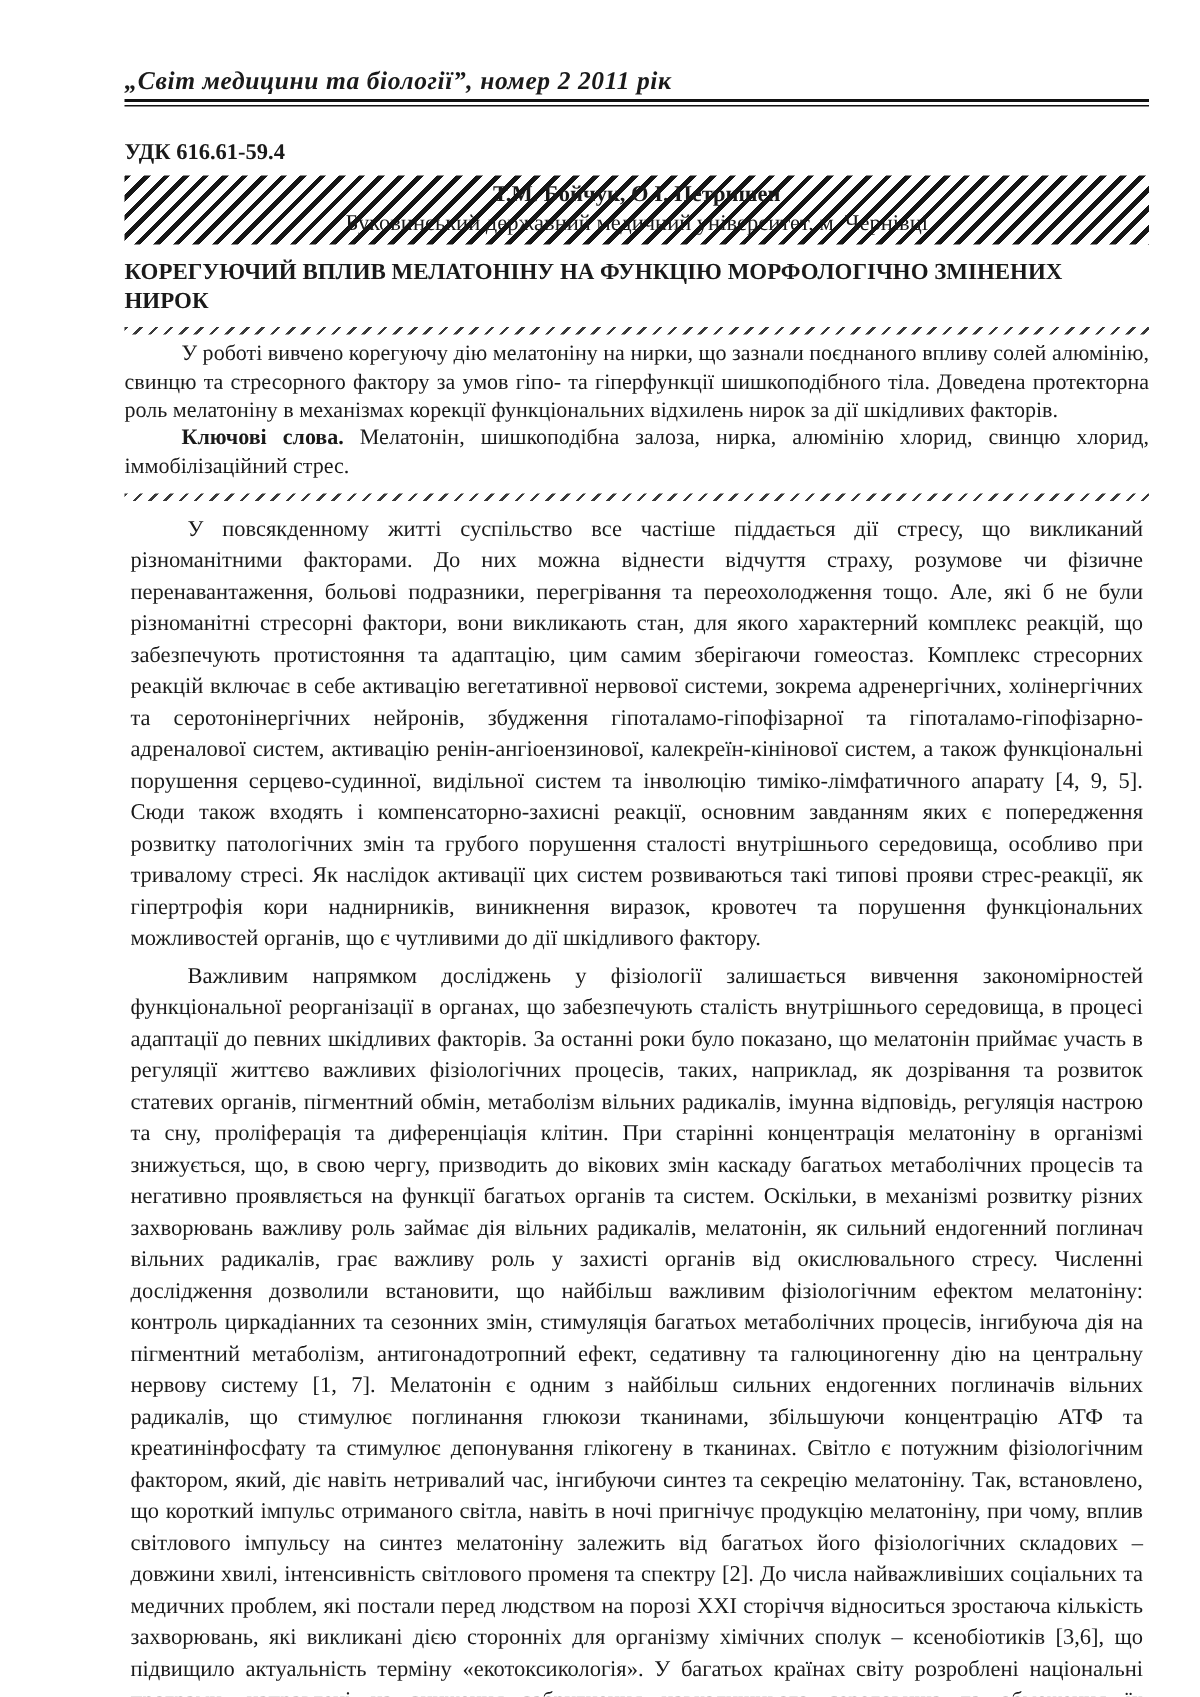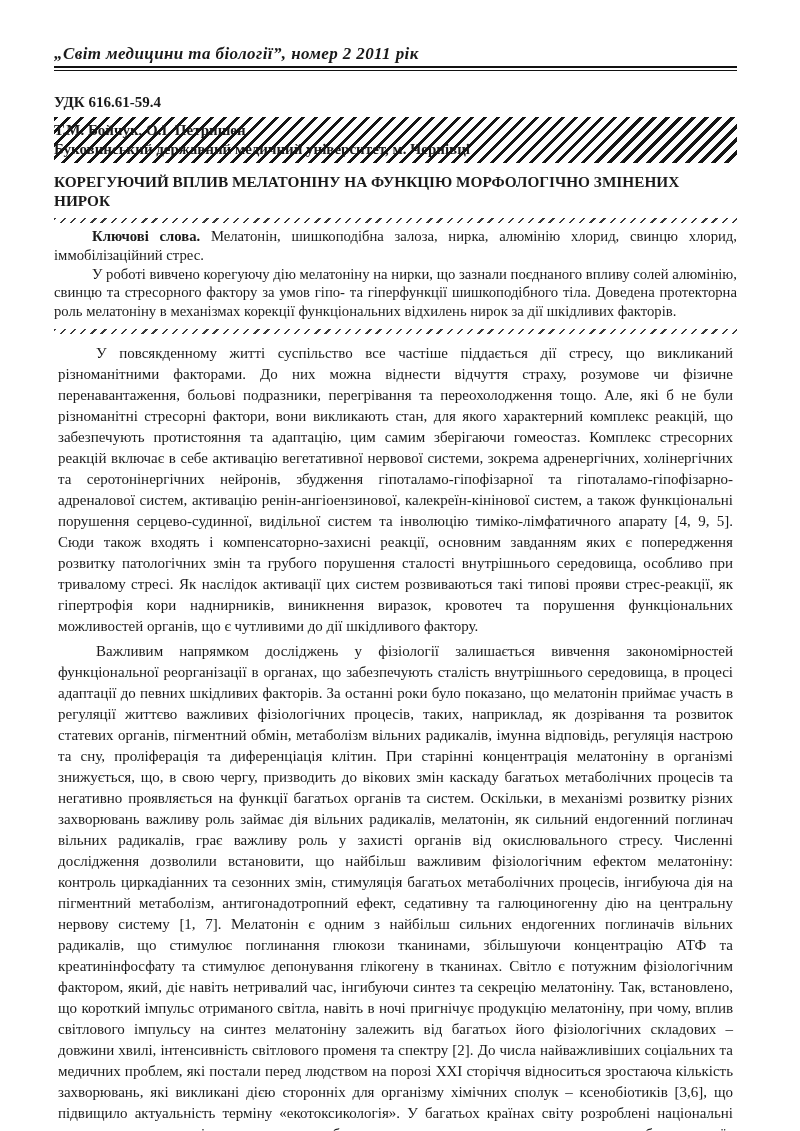--- a/index.html
+++ b/index.html
@@ -11,21 +11,21 @@
     width: 800px;
     height: 1131px;
     font-family: "Liberation Serif", "DejaVu Serif", serif;
     color: #1a1a1a;
     overflow: hidden;
   }
   .page {
     box-sizing: border-box;
     width: 800px;
     height: 906px;
-    padding: 44px 32px 0 54px;
+    padding: 44px 32px 0 83px;
   }
   .content {
     width: 683px;
   }
   
   .journal-head {
     font-size: 17px;
     font-weight: bold;
     font-style: italic;
     line-height: 20px;
@@ -41,33 +41,33 @@
   .udk {
     margin-top: 22px;
     font-size: 15px;
     font-weight: bold;
     line-height: 18px;
   }
   
   .redacted-band {
     margin-top: 6px;
     padding: 3px 0 4px 0;
-    text-align: left;
+    text-align: center;
     background: repeating-linear-gradient(135deg,
         #161616 0px, #161616 3.2px,
         #ffffff 3.2px, #ffffff 9.2px);
   }
   .redacted-band .authors {
     font-size: 15px;
     font-weight: bold;
     line-height: 20px;
   }
   .redacted-band .affiliation {
     font-size: 15px;
-    font-weight: bold;
+    font-weight: normal;
     line-height: 19px;
   }
   
   .article-title {
     margin: 9px 0 0 0;
     font-size: 15.3px;
     font-weight: bold;
     text-align: left;
     line-height: 19px;
   }
@@ -117,22 +117,22 @@
     <div class="redacted-band">
       <div class="authors">Т.М. Бойчук, О.І. Петришен</div>
       <div class="affiliation">Буковинський державний медичний університет, м. Чернівці</div>
     </div>
 
     <h1 class="article-title">КОРЕГУЮЧИЙ ВПЛИВ МЕЛАТОНІНУ НА ФУНКЦІЮ МОРФОЛОГІЧНО ЗМІНЕНИХ НИРОК</h1>
 
     <div class="dotted-rule"></div>
 
     <section class="abstract">
+      <p class="para">У роботі вивчено корегуючу дію мелатоніну на нирки, що зазнали поєднаного впливу солей алюмінію, свинцю та стресорного фактору за умов гіпо- та гіперфункції шишкоподібного тіла. Доведена протекторна роль мелатоніну в механізмах корекції функціональних відхилень нирок за дії шкідливих факторів.</p>
       <p class="para"><span class="bold">Ключові слова.</span><span> Мелатонін, шишкоподібна залоза, нирка, алюмінію хлорид, свинцю хлорид, іммобілізаційний стрес.</span></p>
-      <p class="para">У роботі вивчено корегуючу дію мелатоніну на нирки, що зазнали поєднаного впливу солей алюмінію, свинцю та стресорного фактору за умов гіпо- та гіперфункції шишкоподібного тіла. Доведена протекторна роль мелатоніну в механізмах корекції функціональних відхилень нирок за дії шкідливих факторів.</p>
     </section>
 
     <div class="dotted-rule"></div>
 
     <main class="body-text">
       <p class="para"><span class="bold"></span><span>У повсякденному житті суспільство все частіше піддається дії стресу, що викликаний різноманітними факторами. До них можна віднести відчуття страху, розумове чи фізичне перенавантаження, больові подразники, перегрівання та переохолодження тощо. Але, які б не були різноманітні стресорні фактори, вони викликають стан, для якого характерний комплекс реакцій, що забезпечують протистояння та адаптацію, цим самим зберігаючи гомеостаз. Комплекс стресорних реакцій включає в себе активацію вегетативної нервової системи, зокрема адренергічних, холінергічних та серотонінергічних нейронів, збудження гіпоталамо-гіпофізарної та гіпоталамо-гіпофізарно-адреналової систем, активацію ренін-ангіоензинової, калекреїн-кінінової систем, а також функціональні порушення серцево-судинної, видільної систем та інволюцію тиміко-лімфатичного апарату [4, 9, 5]. Сюди також входять і компенсаторно-захисні реакції, основним завданням яких є попередження розвитку патологічних змін та грубого порушення сталості внутрішнього середовища, особливо при тривалому стресі. Як наслідок активації цих систем розвиваються такі типові прояви стрес-реакції, як гіпертрофія кори наднирників, виникнення виразок, кровотеч та порушення функціональних можливостей органів, що є чутливими до дії шкідливого фактору.</span></p>
       <p class="para"><span class="bold"></span><span>Важливим напрямком досліджень у фізіології залишається вивчення закономірностей функціональної реорганізації в органах, що забезпечують сталість внутрішнього середовища, в процесі адаптації до певних шкідливих факторів. За останні роки було показано, що мелатонін приймає участь в регуляції життєво важливих фізіологічних процесів, таких, наприклад, як дозрівання та розвиток статевих органів, пігментний обмін, метаболізм вільних радикалів, імунна відповідь, регуляція настрою та сну, проліферація та диференціація клітин. При старінні концентрація мелатоніну в організмі знижується, що, в свою чергу, призводить до вікових змін каскаду багатьох метаболічних процесів та негативно проявляється на функції багатьох органів та систем. Оскільки, в механізмі розвитку різних захворювань важливу роль займає дія вільних радикалів, мелатонін, як сильний ендогенний поглинач вільних радикалів, грає важливу роль у захисті органів від окислювального стресу. Численні дослідження дозволили встановити, що найбільш важливим фізіологічним ефектом мелатоніну: контроль циркадіанних та сезонних змін, стимуляція багатьох метаболічних процесів, інгибуюча дія на пігментний метаболізм, антигонадотропний ефект, седативну та галюциногенну дію на центральну нервову систему [1, 7]. Мелатонін є одним з найбільш сильних ендогенних поглиначів вільних радикалів, що стимулює поглинання глюкози тканинами, збільшуючи концентрацію АТФ та креатинінфосфату та стимулює депонування глікогену в тканинах. Світло є потужним фізіологічним фактором, який, діє навіть нетривалий час, інгибуючи синтез та секрецію мелатоніну. Так, встановлено, що короткий імпульс отриманого світла, навіть в ночі пригнічує продукцію мелатоніну, при чому, вплив світлового імпульсу на синтез мелатоніну залежить від багатьох його фізіологічних складових – довжини хвилі, інтенсивність світлового променя та спектру [2]. До числа найважливіших соціальних та медичних проблем, які постали перед людством на порозі XXI сторіччя відноситься зростаюча кількість захворювань, які викликані дією сторонніх для організму хімічних сполук – ксенобіотиків [3,6], що підвищило актуальність терміну «екотоксикологія». У багатьох країнах світу розроблені національні програми, направлені на зниження забруднення навколишнього середовища та обмеження їх негативного впливу на здоров’я людини. Найбільш поширеними металами, що викликають морфологічні та функціональні зміни в нирках, є алюміній та свинець за рахунок кумулятивного ефекту. Слід враховувати, що при пероральному надходженні ксенобіотиків, першочергово ці метали потрапляють до печінки та нирок і там накопичуються, а потім проходить їх перерозподіл в інші органи, викликаючи морфологічні та функціональні порушення органів, що забезпечують сталість внутрішнього середовища. Незважаючи на поширеність перерахованих шкідливих чинників, залишається недостатньо вивченим поєднаний вплив солей різноманітних металів, а саме алюмінію та свинцю в поєднанні з дією стресорного фактору за умов зміненої функціональної активності шишкоподібного тіла [8].</span></p>
 
     </main>
 

